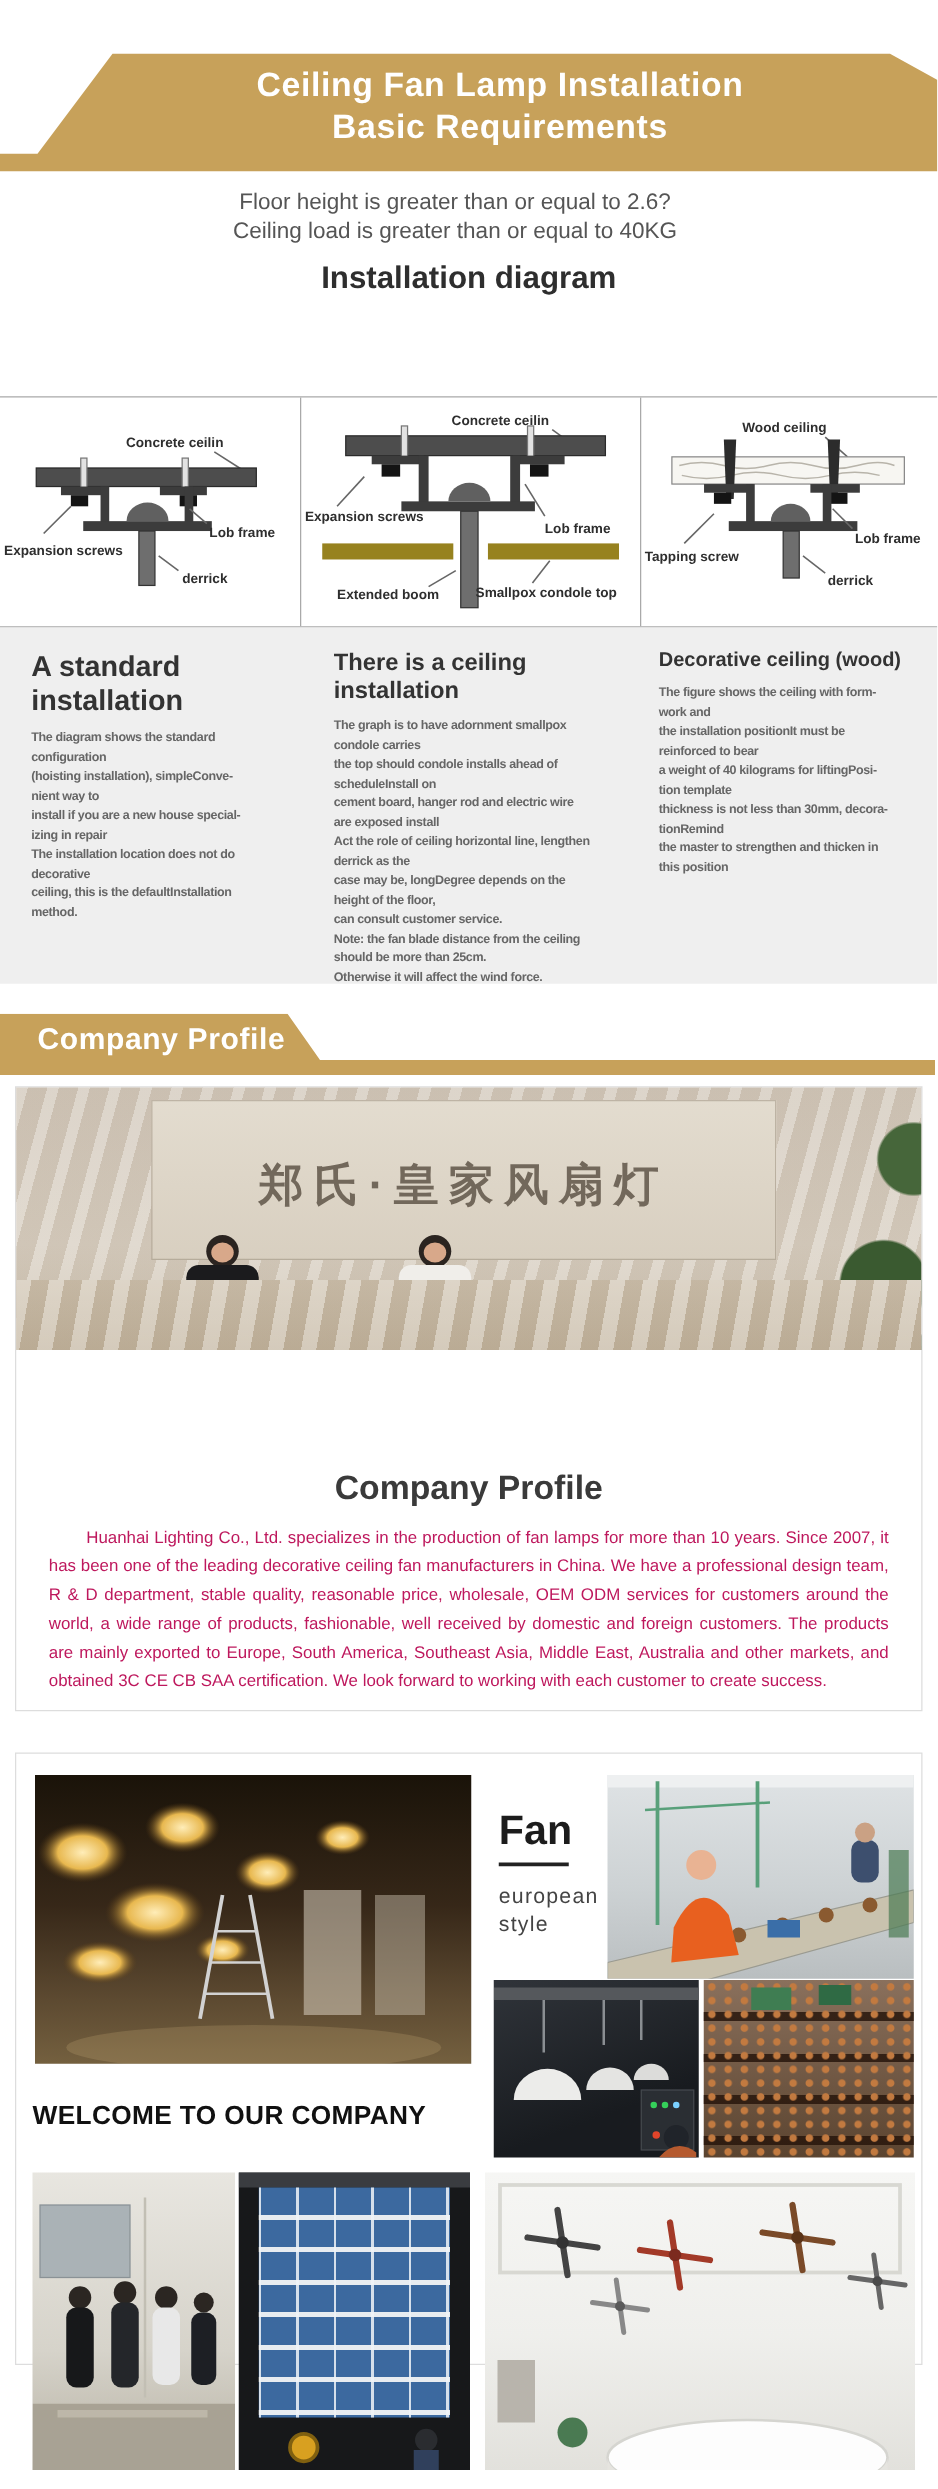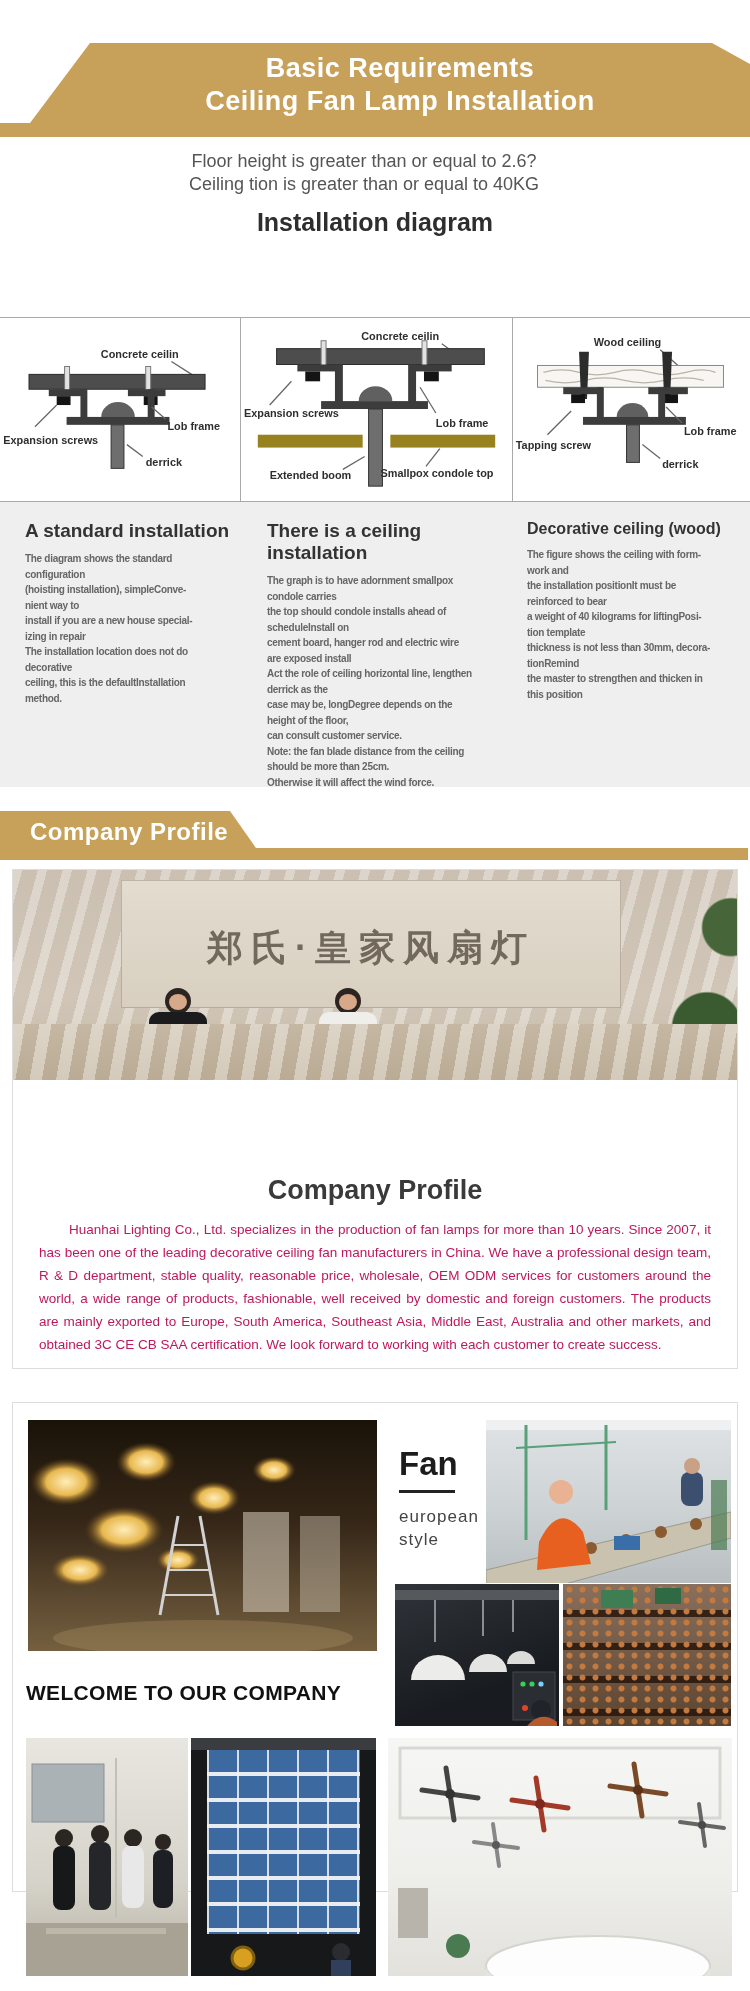--- a/index.html
+++ b/index.html
@@ -33,21 +33,21 @@
   .wood{fill:#f7f6f2;stroke:#888;}
   .grain{fill:none;stroke:#b8b4aa;stroke-width:1.2;}
   .screwbolt{fill:#2c2c2c;}
 
   
   .notes{position:absolute;left:0;top:502px;width:750px;height:285px;background:#efefef;}
   .note{position:absolute;top:18px;}
   .note h4{margin:0;color:#333;font-weight:bold;}
   .note-body{margin-top:9px;color:#666;font-weight:bold;font-size:10px;line-height:15.5px;
              letter-spacing:-.3px;white-space:pre;}
-  .note1{left:25px;width:205px;}  .note1 h4{font-size:19px;}
+  .note1{left:25px;width:205px;}  .note1 h4{font-size:23px;}
   .note2{left:267px;width:250px;} .note2 h4{font-size:19px;}
   .note3{left:527px;width:215px;} .note3 h4{font-size:16px;}
 
   
   .cbanner-svg{position:absolute;left:0;top:811px;}
   .cbanner-text{position:absolute;left:30px;top:818px;color:#fff;font-size:24px;font-weight:bold;letter-spacing:.5px;}
 
   
   .card{position:absolute;left:12px;width:726px;background:#fff;border:1px solid #ddd;box-sizing:border-box;}
   .card1{top:869px;height:500px;}
@@ -114,27 +114,27 @@
 </style>
 </head>
 <body>
 
 <div class="page">
 
   <svg class="banner-svg" width="750" height="140">
     <polygon points="90,43 712,43 750,64 750,137 0,137 0,123 30,123" fill="#c7a15a"></polygon>
   </svg>
   <div class="banner-text">
+    <div>Ceiling Fan Lamp Installation</div>
     <div>Basic Requirements</div>
-    <div>Ceiling Fan Lamp Installation</div>
   </div>
 
   <div class="subtitle">
     <div>Floor height is greater than or equal to 2.6?</div>
-    <div>Ceiling tion is greater than or equal to 40KG</div>
+    <div>Ceiling load is greater than or equal to 40KG</div>
   </div>
 
   <h2 class="diagram-heading">Installation diagram</h2>
 
   <div class="diagram-strip">
 
     <div class="dcell" style="width:240px">
       <svg viewBox="0 0 240 185">
         <text x="140" y="40" text-anchor="middle">Concrete ceilin</text>
         <line class="leader" x1="172" y1="44" x2="194" y2="58"></line>

